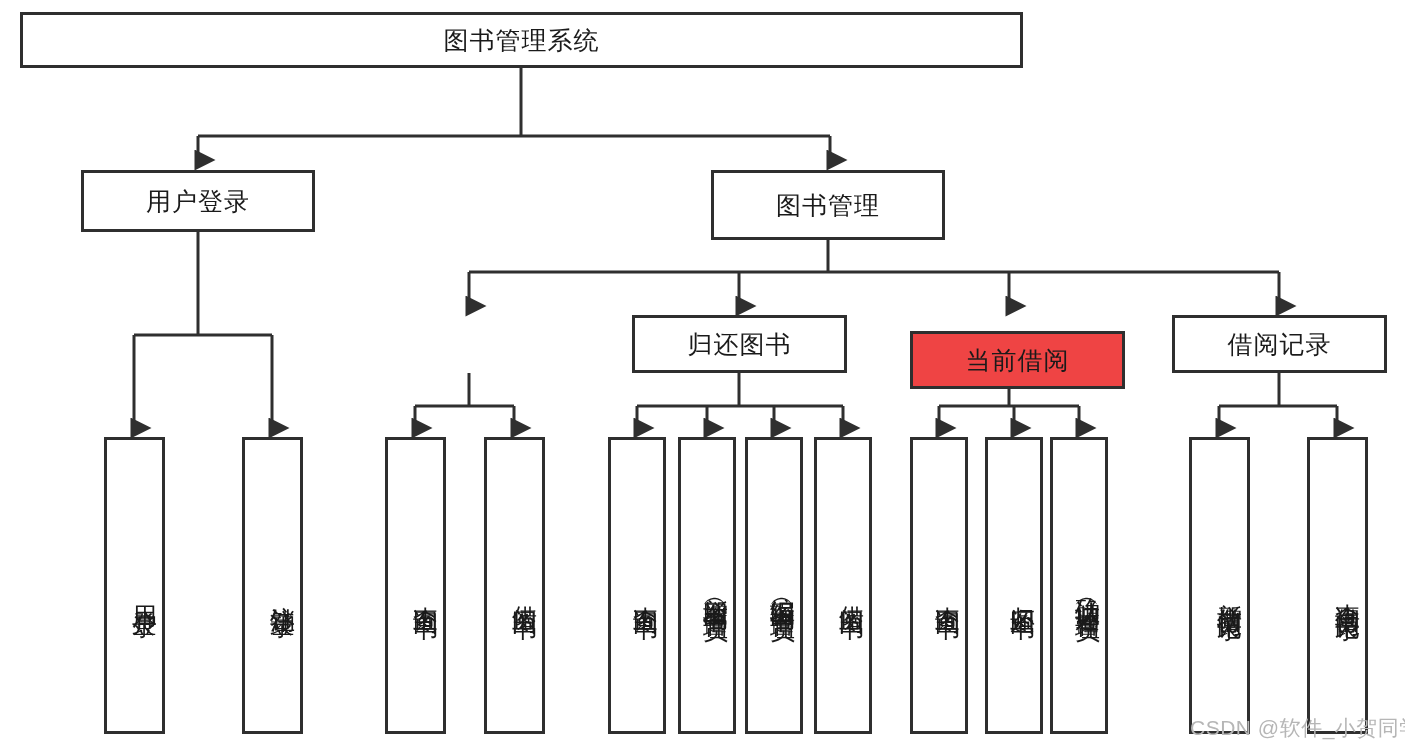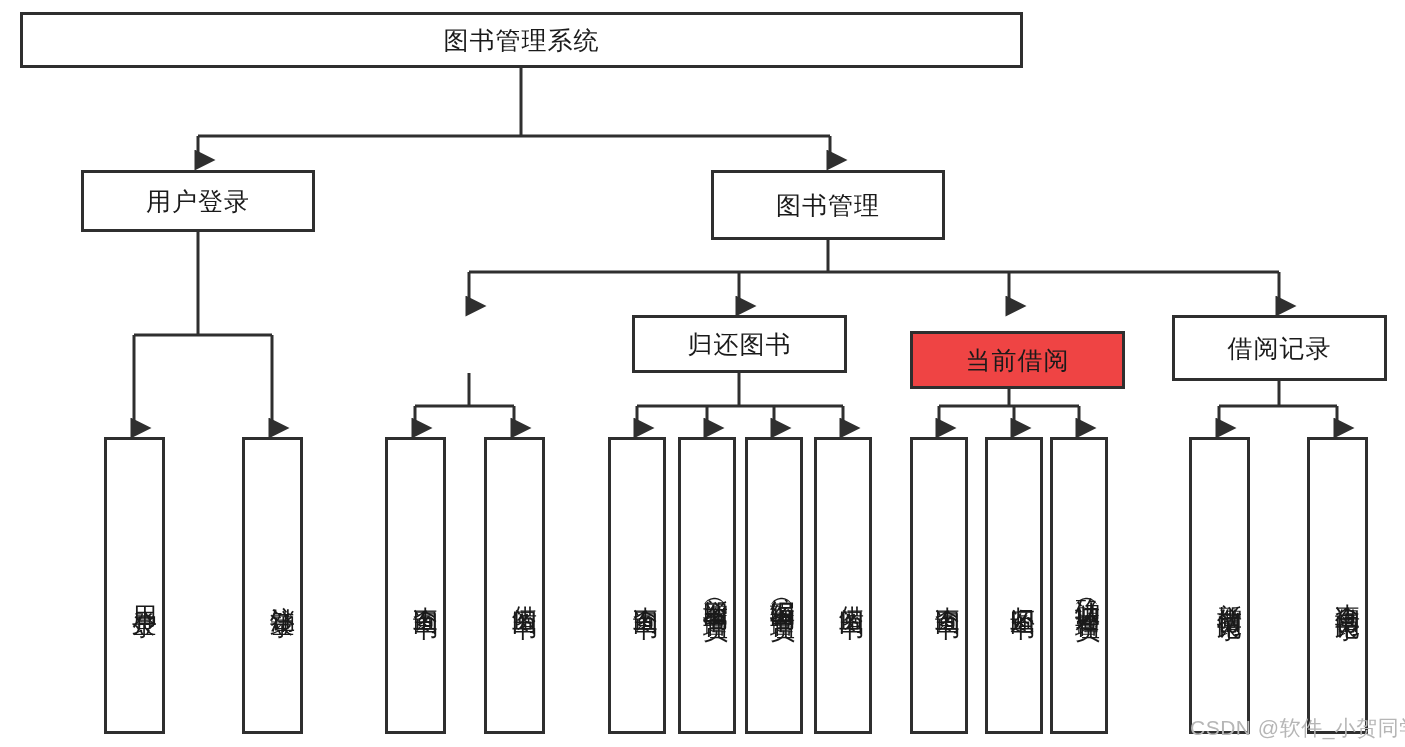--- a/index.html
+++ b/index.html
@@ -128,21 +128,21 @@
   <div class="node horiz" id="l2-1" style="left: 711px; top: 170px; width: 234px; height: 70px; border-color: rgb(47, 47, 47); background: rgb(255, 255, 255); color: rgb(26, 26, 26);">
     <span>图书管理</span>
   </div>
 
   <div class="node horiz" id="l3-1" style="left: 632px; top: 315px; width: 215px; height: 58px; border-color: rgb(47, 47, 47); background: rgb(255, 255, 255); color: rgb(26, 26, 26);">
     <span>归还图书</span>
   </div>
   <div class="node horiz" id="l3-2" style="left: 902px; top: 331px; width: 215px; height: 58px; border-color: rgb(47, 47, 47); background: #ef4444; color: rgb(26, 26, 26); margin-left: 8px;">
     <span>当前借阅</span>
   </div>
-  <div class="node horiz" id="l3-3" style="left: 1172px; top: 315px; width: 215px; height: 66px; border-color: rgb(47, 47, 47); background: rgb(255, 255, 255); color: rgb(26, 26, 26);">
+  <div class="node horiz" id="l3-3" style="left: 1172px; top: 315px; width: 215px; height: 58px; border-color: rgb(47, 47, 47); background: rgb(255, 255, 255); color: rgb(26, 26, 26);">
     <span>借阅记录</span>
   </div>
 
   <div class="node vert" id="leaf-0" style="left: 104px; top: 437px; width: 61px; height: 297px; border-color: rgb(47, 47, 47); background: rgb(255, 255, 255); color: rgb(26, 26, 26);">
     <span class="vtext">用户登录</span>
   </div>
   <div class="node vert" id="leaf-1" style="left: 242px; top: 437px; width: 61px; height: 297px; border-color: rgb(47, 47, 47); background: rgb(255, 255, 255); color: rgb(26, 26, 26);">
     <span class="vtext">注销登录</span>
   </div>
   <div class="node vert" id="leaf-2" style="left: 385px; top: 437px; width: 61px; height: 297px; border-color: rgb(47, 47, 47); background: rgb(255, 255, 255); color: rgb(26, 26, 26);">

